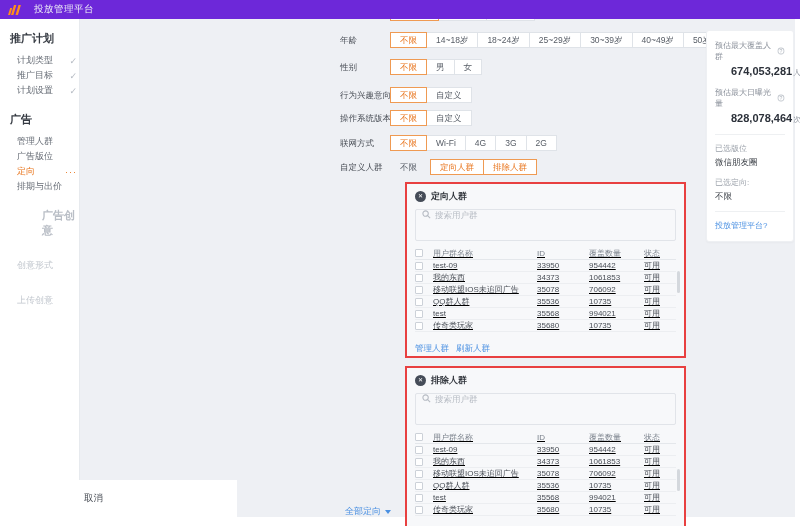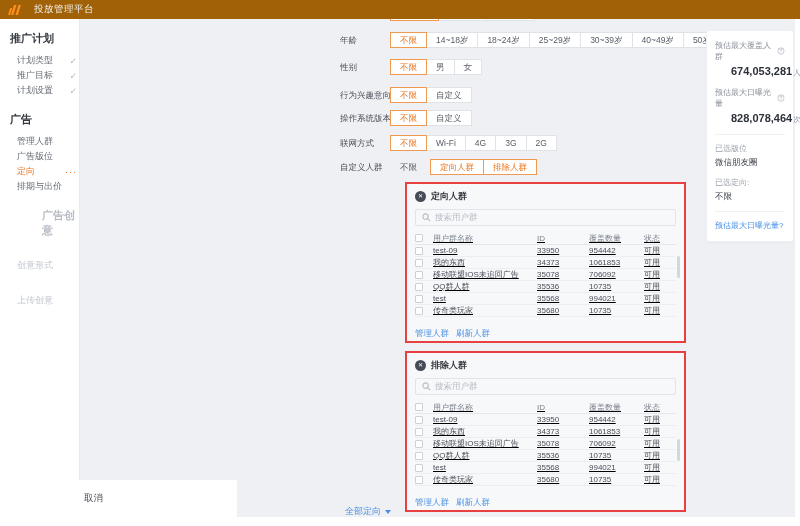--- a/index.html
+++ b/index.html
@@ -1,21 +1,21 @@
 <!DOCTYPE html>
 <html><head>
 <meta charset="utf-8">
 <style>
   * { margin:0; padding:0; box-sizing:border-box; }
   html,body { background:#fff; }
   body { font-family:"Liberation Sans","DejaVu Sans",sans-serif; }
   .app { position:relative; width:800px; height:526px; background:#fff; overflow:hidden; }
 
   
-  .topbar { position:absolute; left:0; top:0; width:800px; height:19px; background:#a16207; z-index:30; display:flex; align-items:center; padding-left:8px; }
+  .topbar { position:absolute; left:0; top:0; width:800px; height:19px; background:#6d28d9; z-index:30; display:flex; align-items:center; padding-left:8px; }
   .logo { display:inline-flex; margin-right:10px; }
   .topbar-title { color:#f2f4f6; font-size:9.5px; letter-spacing:.5px; }
 
   
   .main-bg { position:absolute; left:80px; top:19px; width:715px; height:498px; background:#eef0f4; }
 
   
   .sidebar { position:absolute; left:0; top:19px; width:80px; height:461px; background:#fff; border-right:1px solid #e7eaee; z-index:10; padding:12px 0 0 10px; }
   .sgroup { margin-bottom:14px; }
   .sgroup-title { font-size:11px; font-weight:bold; color:#353a42; margin-bottom:7px; }
@@ -45,21 +45,21 @@
   
   .clipped { position:absolute; left:390px; top:5px; display:flex; z-index:5; }
   .clipped .opt { width:49px; }
 
   
   .panels-host { position:absolute; left:405px; top:182px; width:281px; }
   .panel { width:281px; background:#f7f8fa; border:2px solid #e84040; padding:6px 8px; margin-bottom:8px; position:relative; }
   .p-head { display:flex; align-items:center; height:13px; margin-bottom:6px; }
   .p-ico { width:11px; height:11px; border-radius:50%; background:#454c58; color:#fff; font-size:6px; line-height:11px; text-align:center; margin-right:5px; cursor:pointer; }
   .p-title { font-size:9px; font-weight:bold; color:#33373e; }
-  .p-search { height:17px; border:1px solid #e1e4e9; background:#f7f8fa; border-radius:2px; display:flex; align-items:center; padding:0 6px; margin-bottom:6px; cursor:text; }
+  .p-search { height:32px; border:1px solid #e1e4e9; background:#f7f8fa; border-radius:2px; display:flex; padding:0 6px; margin-bottom:6px; cursor:text; }
   .p-search .ph { font-size:8.5px; color:#b6bbc3; margin-left:4px; }
   .tr { display:grid; grid-template-columns:18px 104px 52px 55px 1fr; align-items:center; height:12px; font-size:8px; color:#4a4f57; border-bottom:1px solid #eceef1; }
   .tr.th { height:13px; color:#7b828c; border-bottom:1px solid #e4e7eb; }
   .tr span { overflow:hidden; white-space:nowrap; }
   .cb { width:8px; height:8px; border:1px solid #ccd1d8; border-radius:1px; background:#fff; cursor:pointer; }
   .p-table { position:relative;text-decoration:underline; }
   .thumb { position:absolute; right:-4px; width:3px; height:22px; background:#d4d8dd; border-radius:2px; cursor:pointer; }
   .panel-0 .thumb { top:24px; } .panel-1 .thumb { top:38px; }
   .p-links { margin-top:5px; height:13px; }
   .p-links a { font-size:8.5px; color:#4a90e2; margin-right:7px; text-decoration:none; cursor:pointer; }
@@ -324,21 +324,21 @@
     </div>
     <div class="m-value">
       <span>828,078,464</span><span class="m-unit">次</span>
     </div>
     <div class="e-div"></div>
     <div class="s-label">已选版位</div>
     <div class="s-value">微信朋友圈</div>
     <div class="s-label">已选定向:</div>
     <div class="s-value">不限</div>
     <div class="e-div"></div>
-    <div class="e-link">预估最大日曝光量?</div>
+    <div class="e-link">投放管理平台?</div>
   </div>
 
   <aside class="sidebar">
     <div id="sidebar-groups">
   <div class="sgroup">
     <div class="sgroup-title">推广计划</div>
     <div class="sgroup-items">
             <div class="sitem">
               <span>计划类型</span>
               <span class="check">✓</span>

